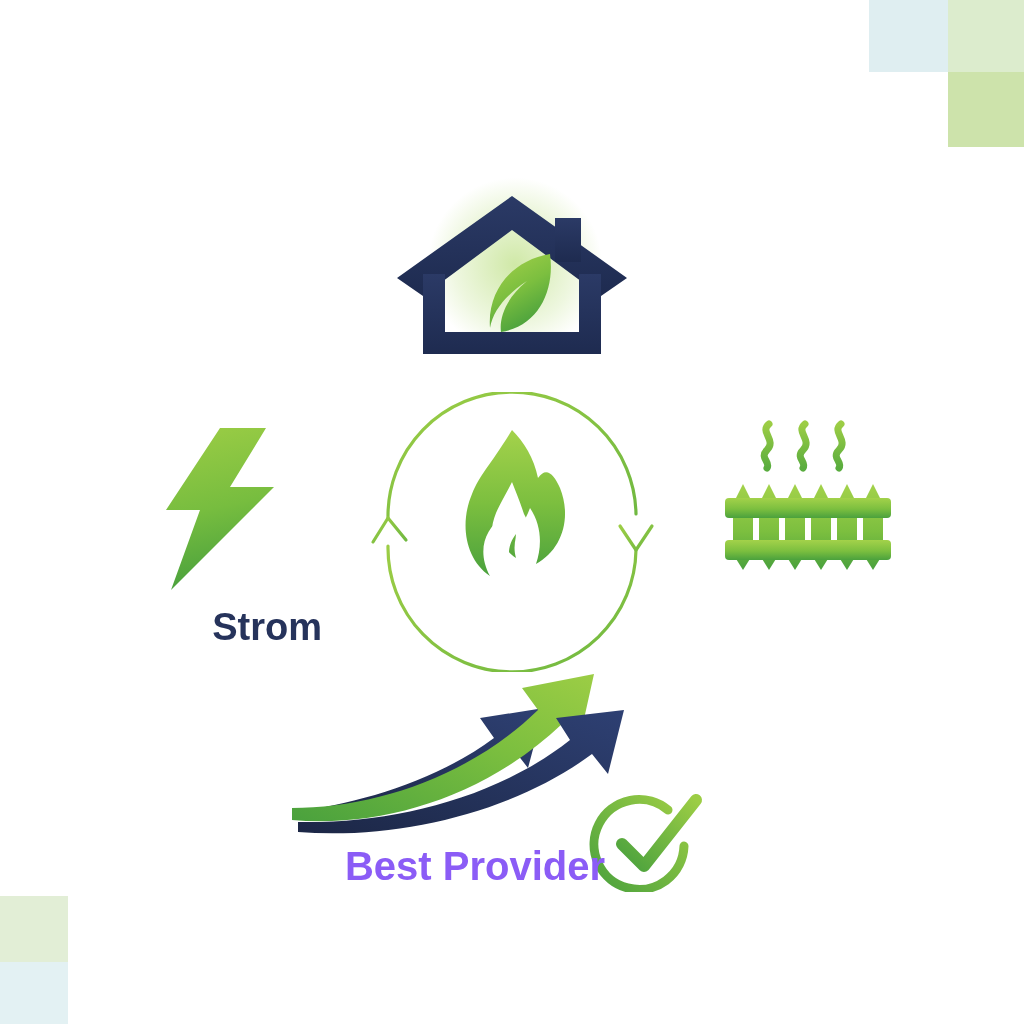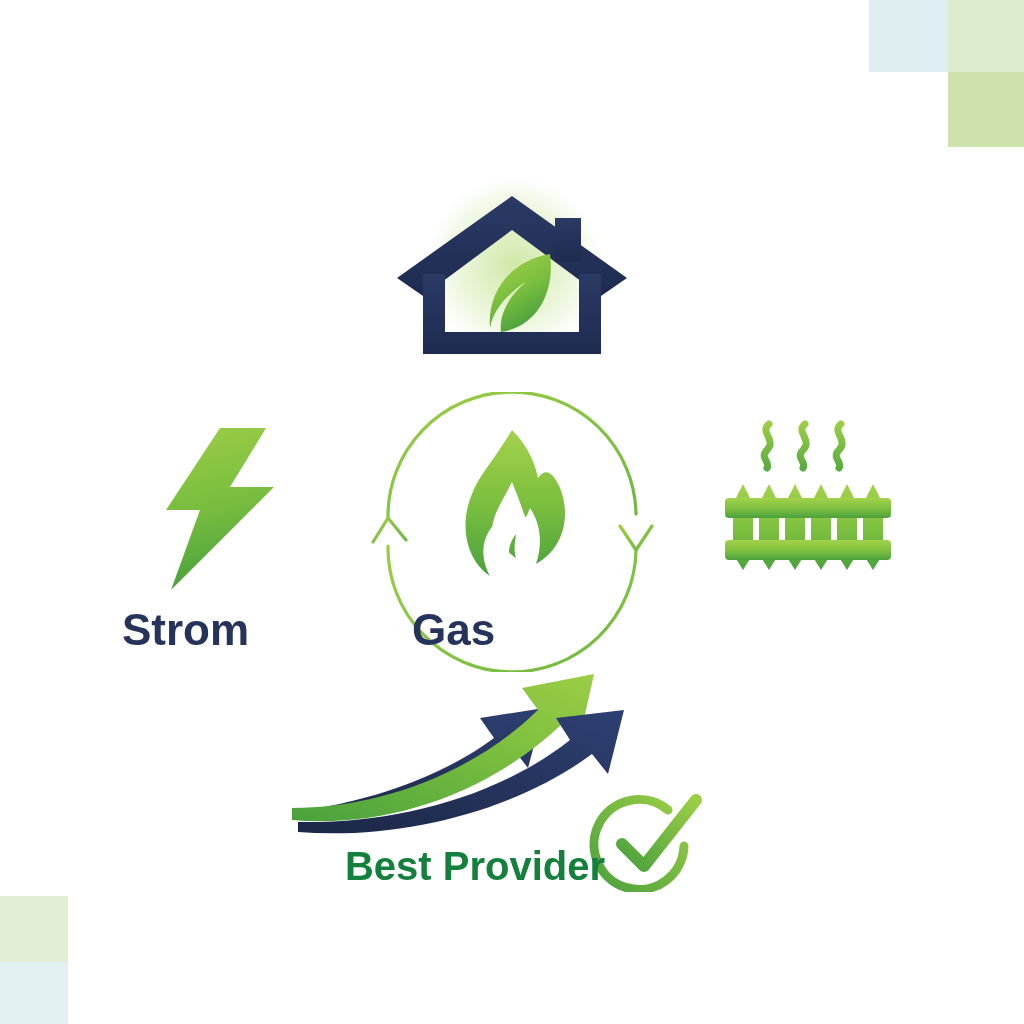--- a/index.html
+++ b/index.html
@@ -52,38 +52,38 @@
   #house-block { left: 387px; top: 186px; width: 250px; }
   #strom-block { left: 122px; top: 425px; width: 200px; }
   #gas-block   { left: 362px; top: 392px; width: 300px; }
   #heizung-block { left: 698px; top: 418px; width: 215px; }
   #provider-block { left: 288px; top: 662px; width: 430px; }
 
   
   .row-label {
     position: absolute;
     top: 608px;
-    text-align: left;
+    text-align: right;
     color: #26335b;
-    font-size: 44px;
+    font-size: 38px;
     font-weight: 700;
     line-height: 1;
     white-space: nowrap;
   }
   #label-strom   { left: 122px; width: 200px; }
   #label-gas     { left: 412px; width: 200px; }
   #label-heizung { left: 695px; width: 220px; }
 
   #label-provider {
     position: absolute;
     left: 330px;
     top: 846px;
     width: 290px;
     text-align: center;
-    color: #15803d;
+    color: #8b5cf6;
     font-size: 40px;
     font-weight: 700;
     line-height: 1;
     white-space: nowrap;
   }
 </style>
 </head>
 <body>
 
 <div id="canvas">
@@ -156,21 +156,20 @@
       <path d="M26 126 L11 150 M26 126 L44 148" fill="none" stroke="url(#ringGrad)" stroke-width="3.2" stroke-linecap="round"></path>
 
       <path d="M274 158 L258 134 M274 158 L290 134" fill="none" stroke="url(#ringGrad)" stroke-width="3.2" stroke-linecap="round"></path>
 
       <g transform="translate(88,38)">
         <path d="M62 0 C40 36 30 44 22 64 C10 92 14 128 40 146 C26 120 36 98 52 88 C48 108 54 120 66 128 C60 106 74 96 80 78 C92 96 92 116 86 134 C112 120 122 88 110 58 C104 44 96 36 88 48 C84 28 74 12 62 0 Z" fill="url(#flameGrad)"></path>
         <path d="M62 52 C52 72 44 82 42 98 C40 118 50 134 64 142 C56 128 58 114 66 104 C64 118 70 126 78 132 C84 118 82 98 74 84 C70 72 66 62 62 52 Z" fill="#ffffff"></path>
       </g>
     </svg>
   </div>
-  <div class="row-label" id="label-gas">Gas</div>
 
   <div class="icon-block" id="heizung-block">
     <svg width="190" height="170" viewBox="0 0 190 170">
       <defs>
         <linearGradient id="radGrad" x1="0" y1="0" x2="0" y2="1">
           <stop offset="0%" stop-color="#a3d24a"></stop>
           <stop offset="55%" stop-color="#7cbf3f"></stop>
           <stop offset="100%" stop-color="#4aa13d"></stop>
         </linearGradient>
         <linearGradient id="waveGrad" x1="0" y1="0" x2="0" y2="1">

